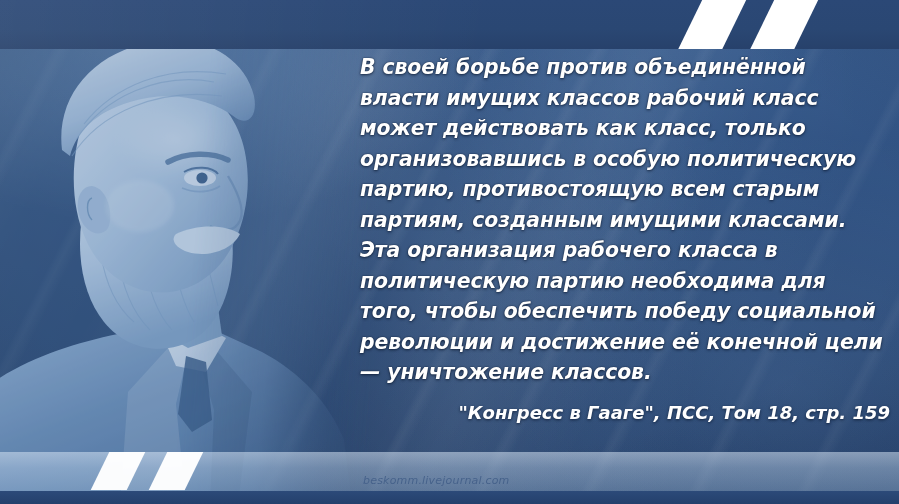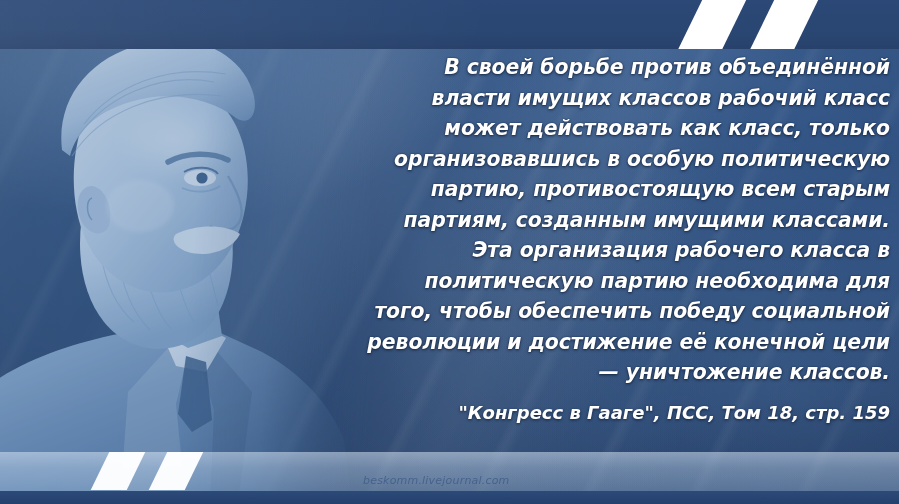--- a/index.html
+++ b/index.html
@@ -124,21 +124,20 @@
     width: 530px;
   }
   .quote-text {
     margin: 0;
     color: #ffffff;
     font-family: "DejaVu Sans", "Liberation Sans", sans-serif;
     font-style: italic;
     font-weight: 700;
     font-size: 20.4px;
     line-height: 30.5px;
-    text-align: right;
     letter-spacing: -0.1px;
     text-shadow: 0 1px 3px rgba(8,20,42,0.75), 0 0 1px rgba(8,20,42,0.9);
   }
   .quote-source {
     margin: 14px 0 0 0;
     color: #ffffff;
     font-family: "DejaVu Sans", "Liberation Sans", sans-serif;
     font-style: italic;
     font-weight: 700;
     font-size: 18px;

